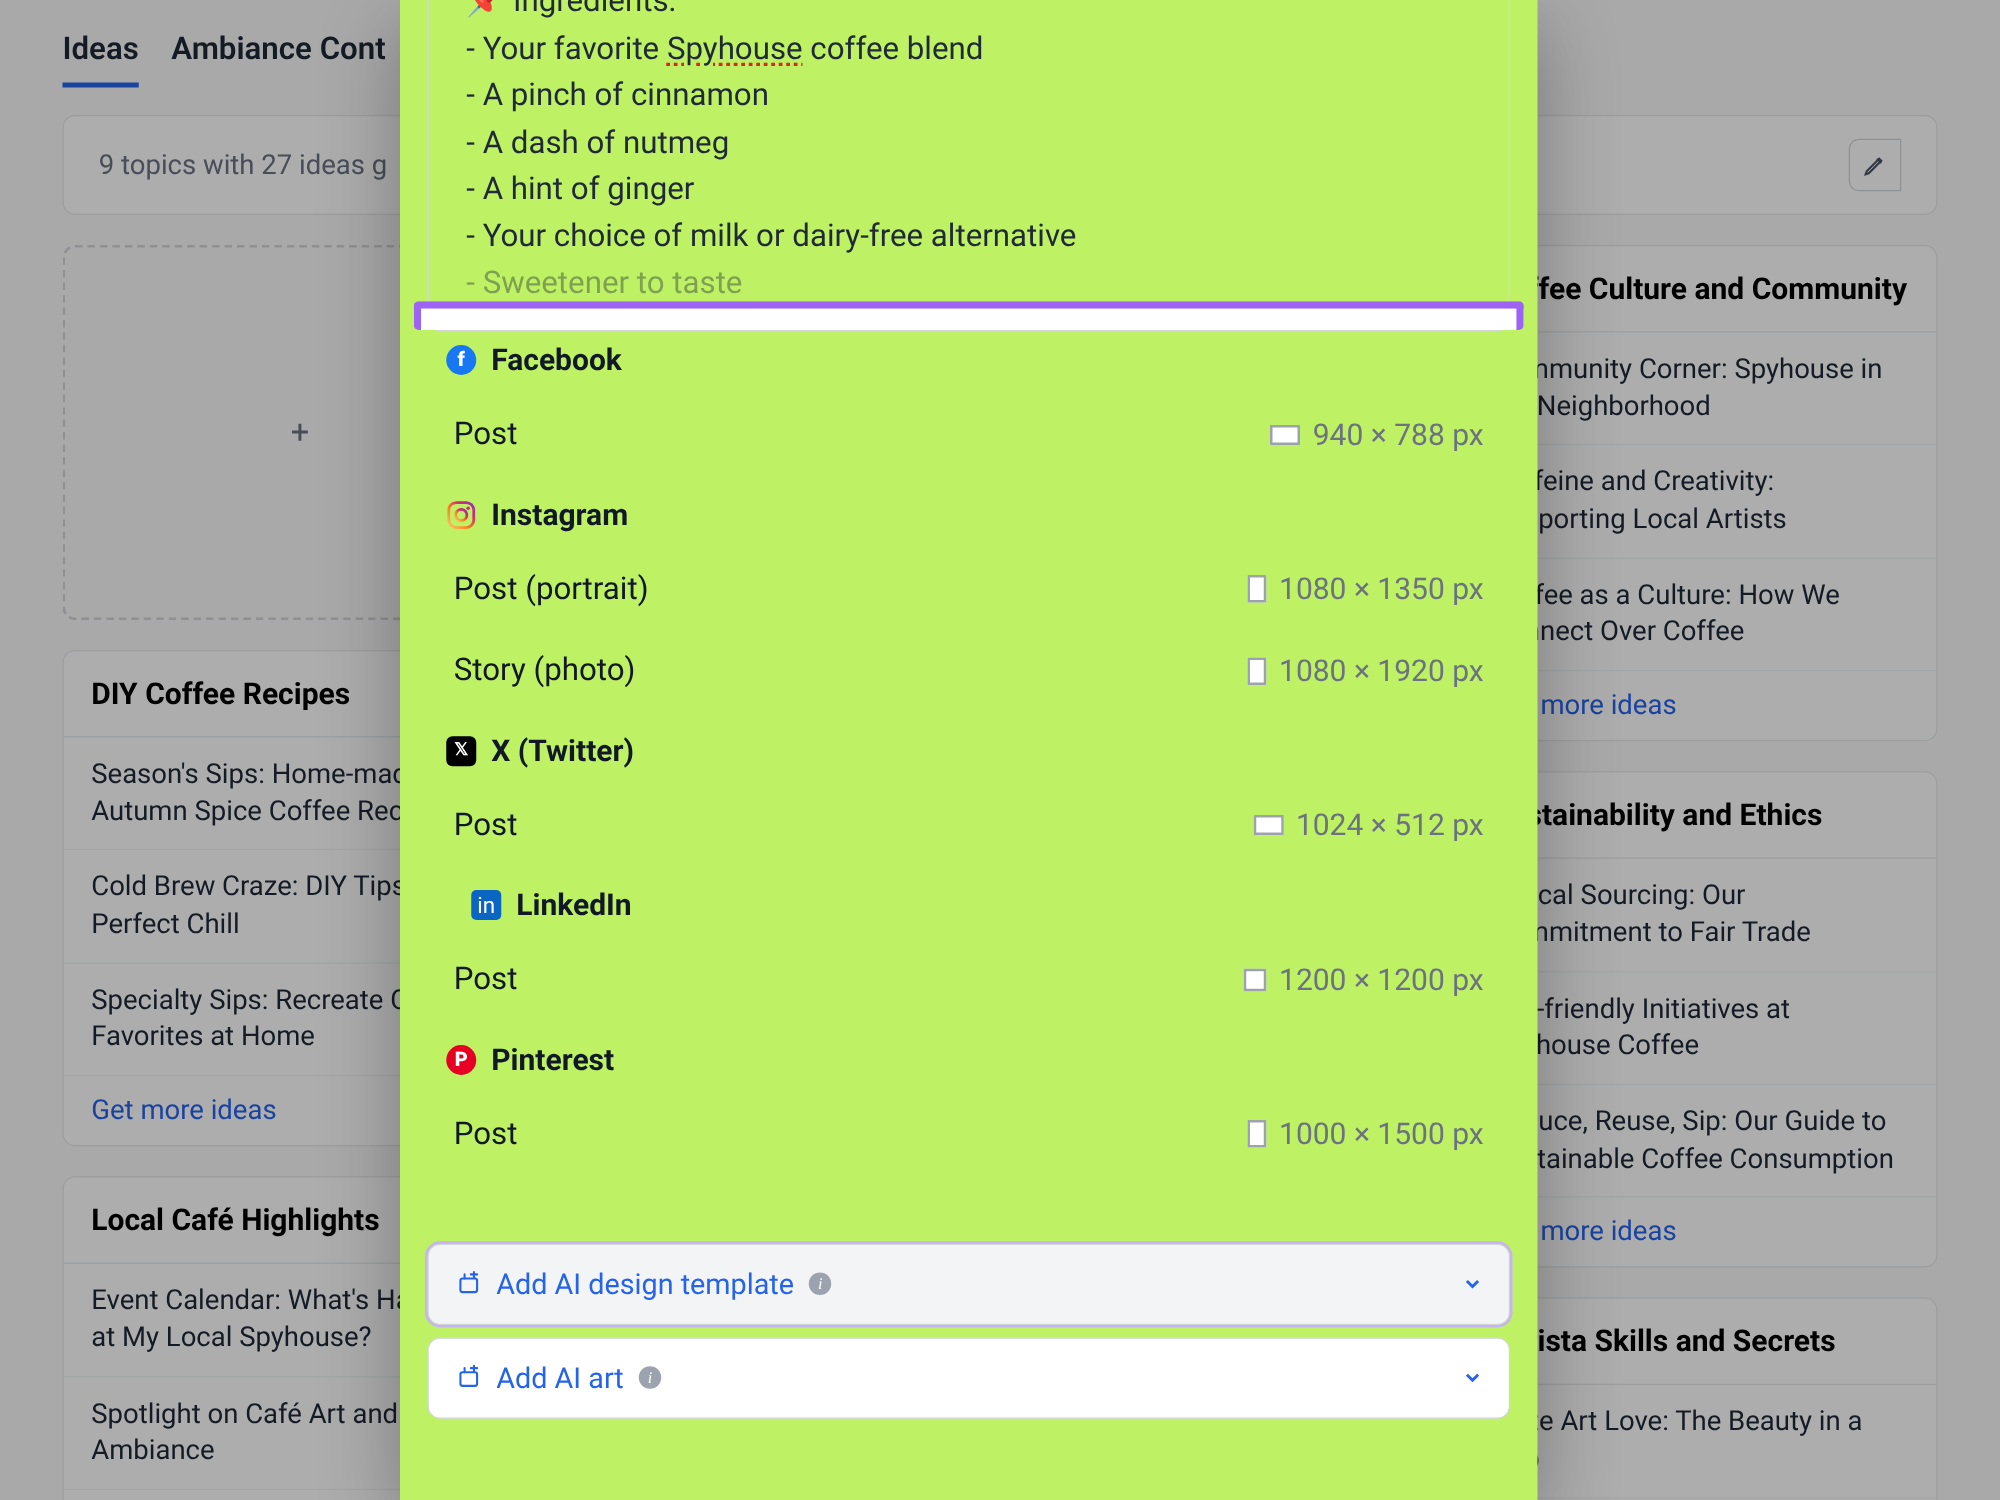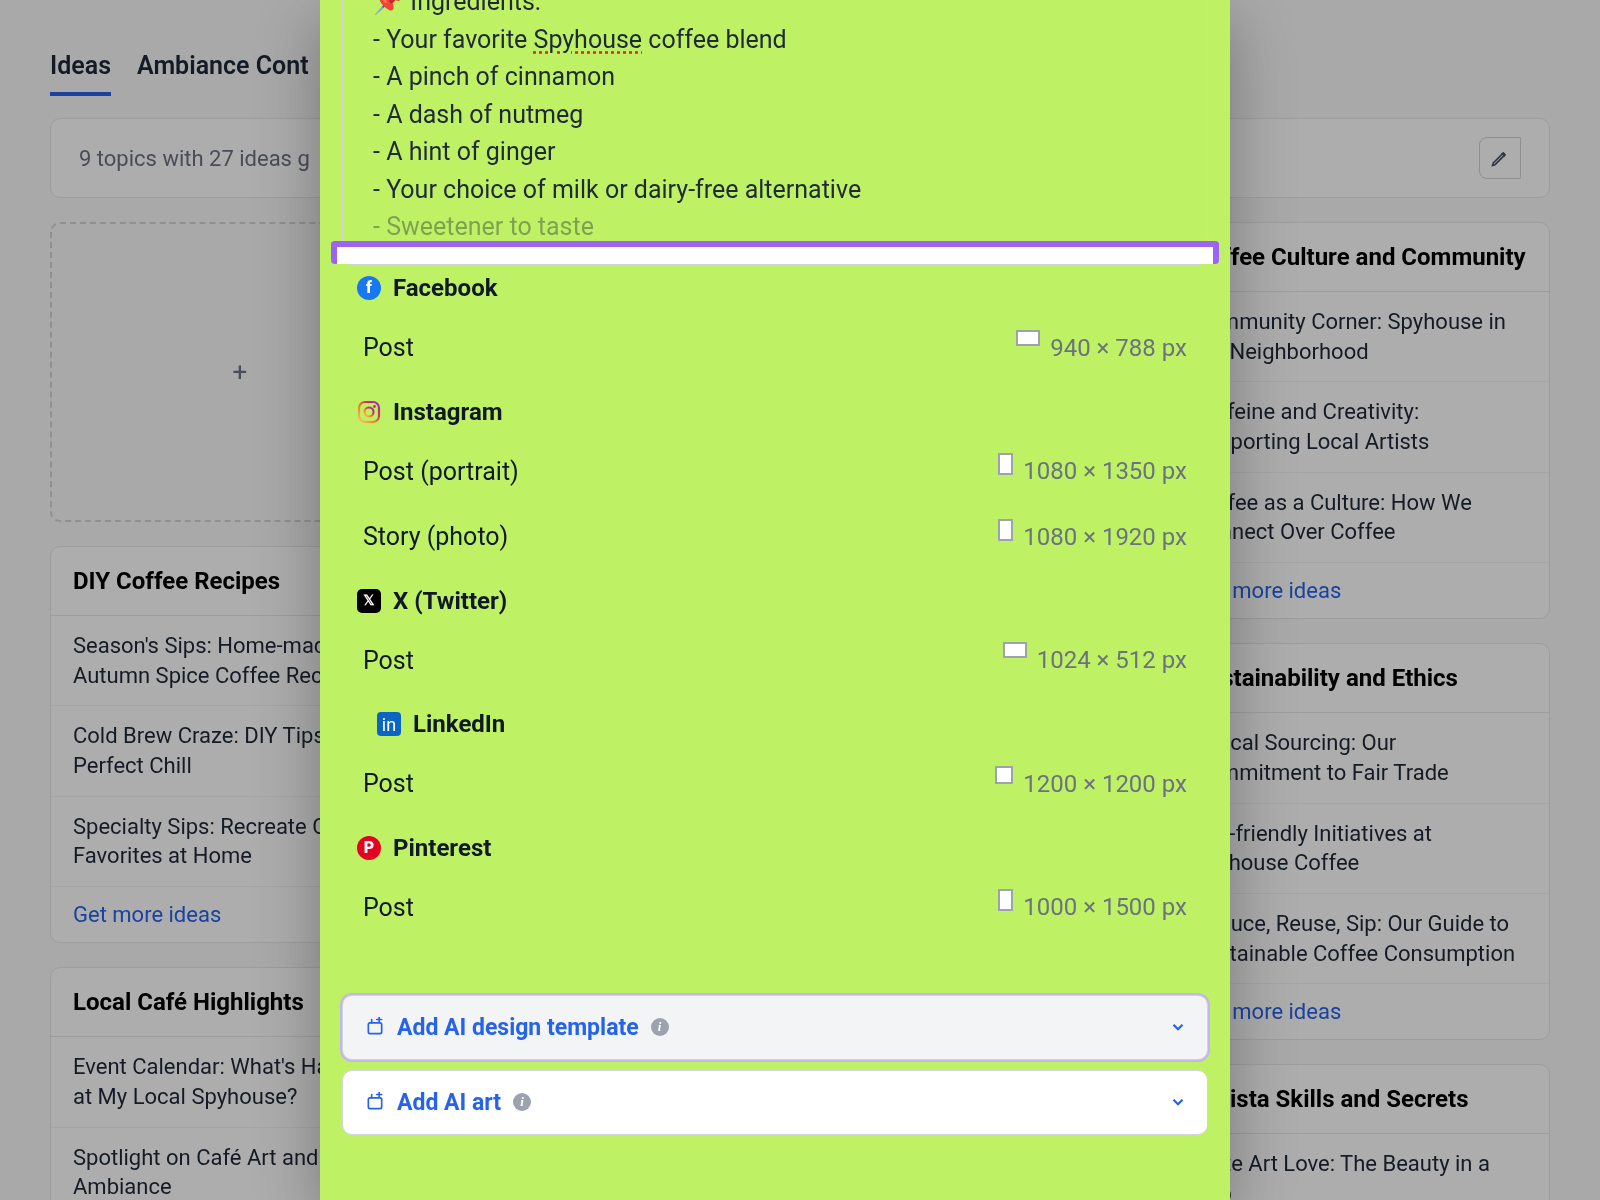--- a/index.html
+++ b/index.html
@@ -28,21 +28,20 @@
 .tabs-row {
   display: flex;
   gap: 26px;
   padding: 25px 50px 0 50px;
 }
 .tab {
   font-size: 25px;
   font-weight: 600;
   color: #1f2937;
   padding-bottom: 12px;
-  margin-top: 26px;
 }
 .tab.active {
   color: #1f2937;
   border-bottom: 4px solid #2563eb;
 }
 
 .summary-bar {
   margin: 22px 50px 0 50px;
   background: #fff;
   border: 1px solid #e5e7eb;
@@ -183,20 +182,21 @@
   justify-content: space-between;
   align-items: center;
   padding: 14px 10px;
   font-size: 25px;
 }
 .size-row-label { color: #111827; }
 .size-row-val {
   color: #6b7280;
   font-size: 24px;
   display: flex;
+  align-items: center;
   gap: 10px;
 }
 .format-icon {
   display: inline-block;
   border: 2px solid #9ca3af;
   background: #fff;
 }
 .fi-land { width: 24px; height: 16px; }
 .fi-sq   { width: 18px; height: 18px; }
 .fi-port { width: 15px; height: 22px; }
@@ -206,21 +206,21 @@
   width: 100%;
   border: 1px solid #d1d5db;
   border-radius: 10px;
   background: #f3f4f6;
   padding: 18px 22px;
   display: flex;
   align-items: center;
   gap: 12px;
   font-size: 23px;
   color: #2563eb;
-  font-weight: 700;
+  font-weight: 400;
   position: relative;
   outline: 2px solid #c7b3f0;
 }
 .action-btn.plain {
   background: #fff;
   outline: none;
 }
 .action-btn .chev {
   position: absolute;
   right: 20px;

